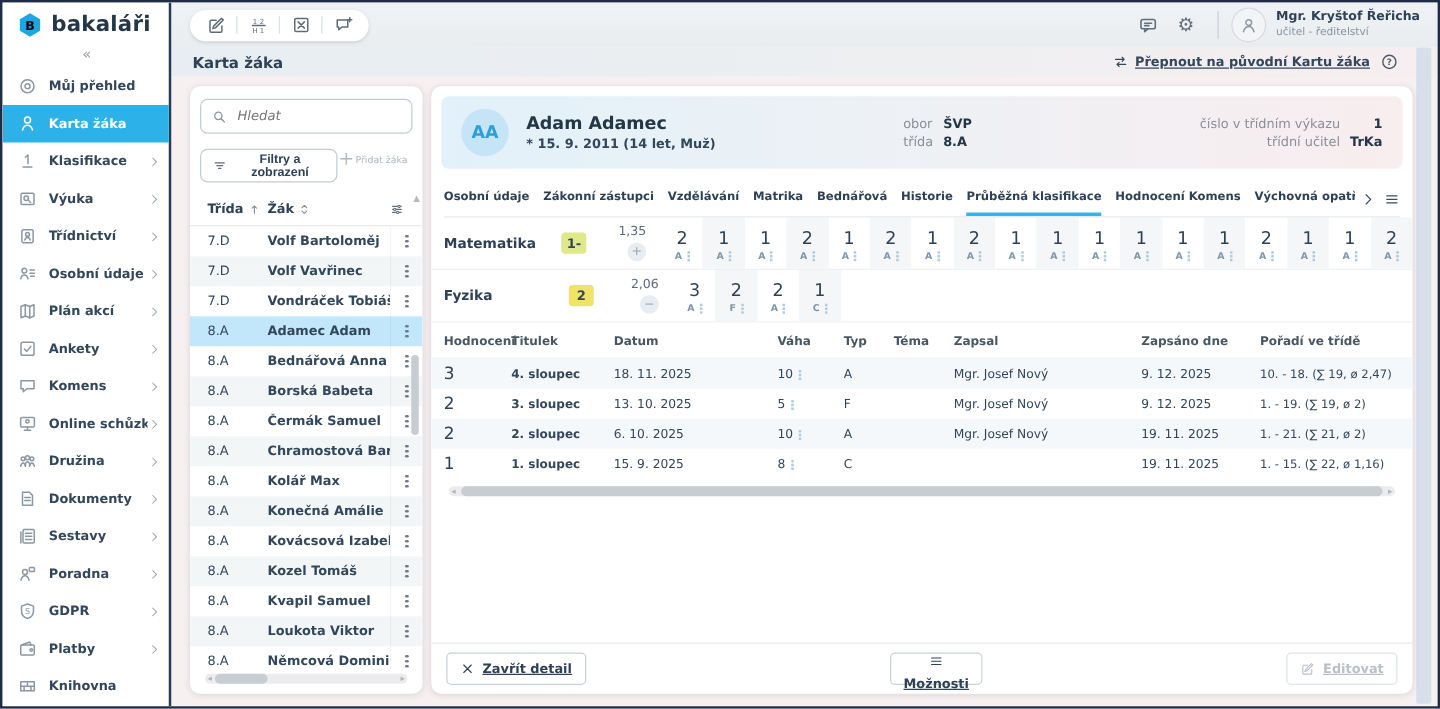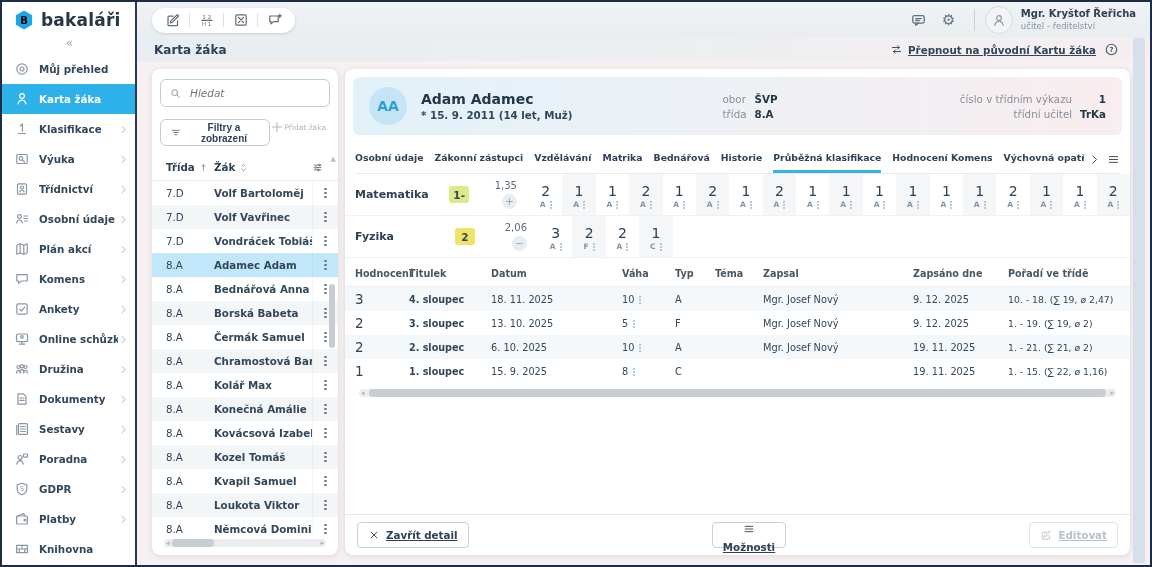--- a/index.html
+++ b/index.html
@@ -256,39 +256,39 @@
           <span class="icon marrow show">
             <svg viewBox="0 0 16 16">
               <path d="M6 3.5L10.5 8 6 12.5"></path>
             </svg>
           </span>
         </div>
 
         <div class="mitem">
           <span class="icon micon">
             <svg viewBox="0 0 16 16">
-              <path d="M2.8 3.6h10.4v6.4H7.4l-2.8 2.4v-2.4H2.8z"></path>
-            </svg>
-          </span>
-          <span class="mlabel">Komens</span>
-          <span class="icon marrow show">
-            <svg viewBox="0 0 16 16">
-              <path d="M6 3.5L10.5 8 6 12.5"></path>
-            </svg>
-          </span>
-        </div>
-
-        <div class="mitem">
-          <span class="icon micon">
-            <svg viewBox="0 0 16 16">
               <rect x="2.8" y="2.8" width="10.4" height="10.4" rx="1.5"></rect>
               <path d="M5.5 8.2l1.9 1.9 3.3-4"></path>
             </svg>
           </span>
           <span class="mlabel">Ankety</span>
+          <span class="icon marrow show">
+            <svg viewBox="0 0 16 16">
+              <path d="M6 3.5L10.5 8 6 12.5"></path>
+            </svg>
+          </span>
+        </div>
+
+        <div class="mitem">
+          <span class="icon micon">
+            <svg viewBox="0 0 16 16">
+              <path d="M2.8 3.6h10.4v6.4H7.4l-2.8 2.4v-2.4H2.8z"></path>
+            </svg>
+          </span>
+          <span class="mlabel">Komens</span>
           <span class="icon marrow show">
             <svg viewBox="0 0 16 16">
               <path d="M6 3.5L10.5 8 6 12.5"></path>
             </svg>
           </span>
         </div>
 
         <div class="mitem">
           <span class="icon micon">
             <svg viewBox="0 0 16 16">

